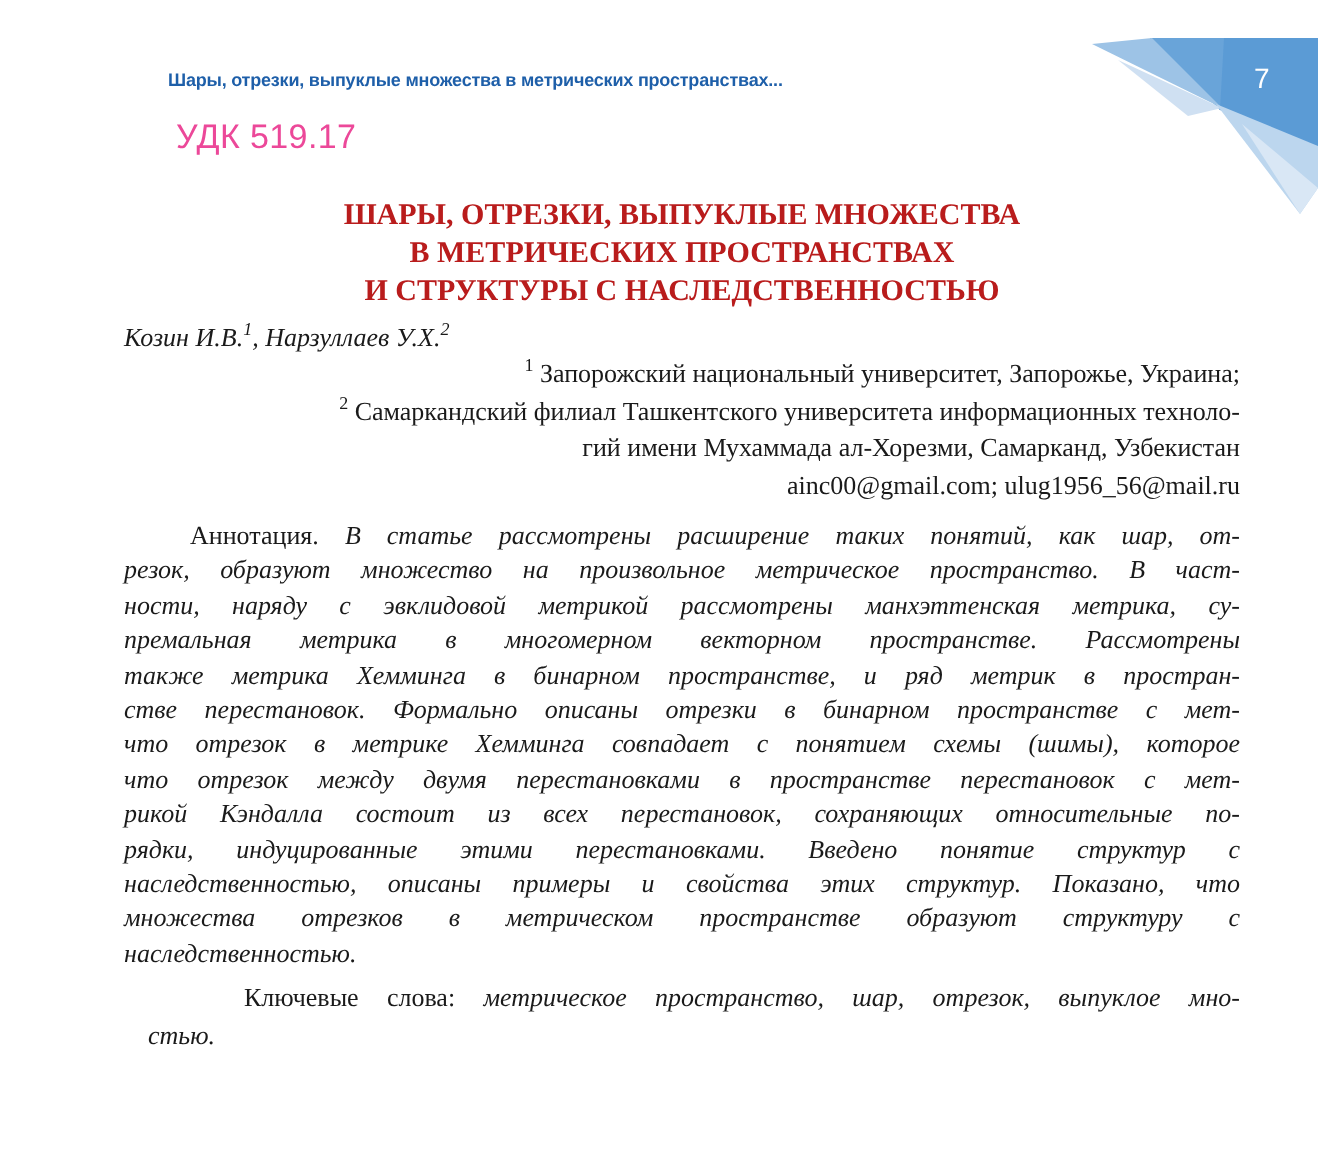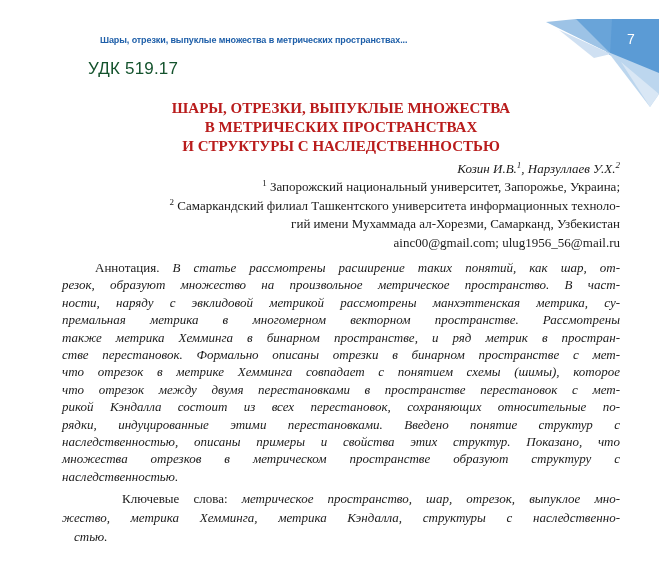--- a/index.html
+++ b/index.html
@@ -1,34 +1,34 @@
 <!DOCTYPE html>
 <html><head>
 <meta charset="utf-8">
 <style>
   html,body{margin:0;padding:0;}
   body{
     width:659px;height:586px;position:relative;background:#ffffff;
     font-family:"Liberation Serif", serif;color:#1a1a1a;overflow:hidden;
   }
   .running-header{
-    position:absolute;left:100px;top:35px;
+    position:absolute;left:84px;top:35px;
     font-family:"Liberation Sans", sans-serif;
     font-size:9px;font-weight:bold;letter-spacing:-0.1px;
     color:#1e5fa9;
   }
   .udc{
     position:absolute;left:88px;top:59px;
     font-family:"Liberation Sans", sans-serif;
-    font-size:17px;font-weight:500;color:#14532d;letter-spacing:0.2px;
+    font-size:17px;font-weight:500;color:#ec4899;letter-spacing:0.2px;
   }
   .corner-art{position:absolute;top:0;right:0;width:120px;height:112px;}
   .content{position:absolute;left:62px;top:99px;width:558px;}
   .title-block{text-align:center;font-weight:bold;font-size:15px;line-height:19px;color:#b91c1c;}
-  .authors{text-align:right;font-style:italic;font-size:13px;line-height:18px;margin-top:4px;}
+  .authors{text-align:left;font-style:italic;font-size:13px;line-height:18px;margin-top:4px;}
   .affiliations{text-align:right;font-size:13px;line-height:18.5px;}
   sup{font-size:9px;line-height:0;}
   .para{margin-top:7px;}
   .para .ln{
     font-size:13px;font-style:italic;line-height:17.4px;
     text-align:justify;text-align-last:justify;white-space:nowrap;
   }
   .para .ln.last{text-align-last:left;}
   .keywords{margin-top:4px;}
   .keywords .ln{line-height:19px;}
@@ -78,16 +78,15 @@
       <div class="ln"><span>что отрезок в метрике Хемминга совпадает с понятием схемы (шимы), которое</span></div>
       <div class="ln"><span>что отрезок между двумя перестановками в пространстве перестановок с мет-</span></div>
       <div class="ln"><span>рикой Кэндалла состоит из всех перестановок, сохраняющих относительные по-</span></div>
       <div class="ln"><span>рядки, индуцированные этими перестановками. Введено понятие структур с</span></div>
       <div class="ln"><span>наследственностью, описаны примеры и свойства этих структур. Показано, что</span></div>
       <div class="ln"><span>множества отрезков в метрическом пространстве образуют структуру с</span></div>
       <div class="ln last"><span>наследственностью.</span></div>
     </div>
   <div class="para keywords" id="keywords-block">
       <div class="ln ind-kw"><span class="lead">Ключевые слова</span><span class="sep">: </span><span>метрическое пространство, шар, отрезок, выпуклое мно-</span></div>
-      <div class="ln"><span>жество, метрика Хемминга, метрика Кэндалла, структуры с наследственно-</span></div>
       <div class="ln last ind-kw-last"><span>стью.</span></div>
     </div>
 </div>
 
 </body></html>

